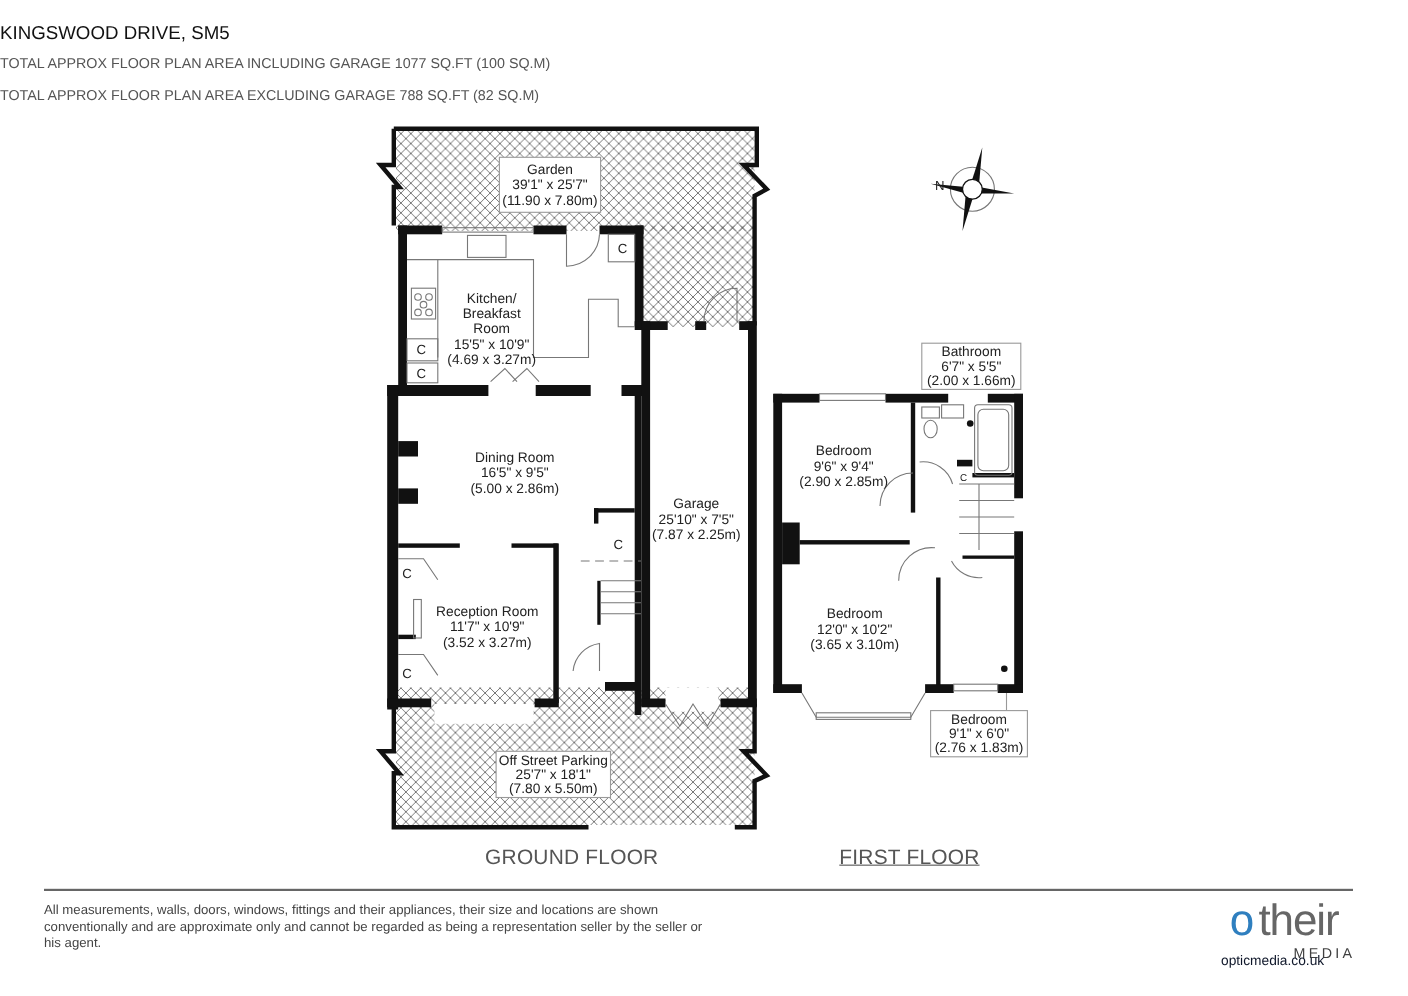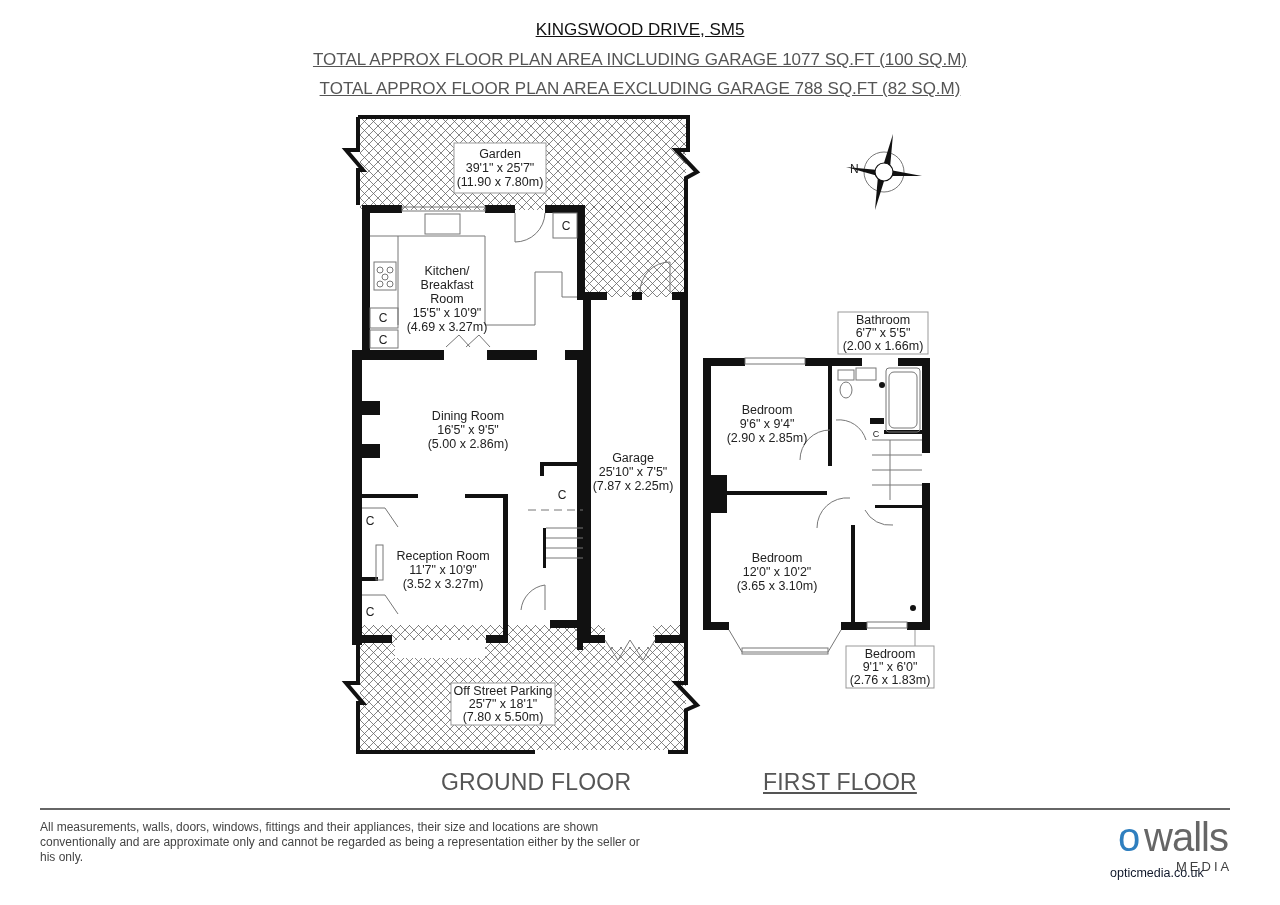--- a/index.html
+++ b/index.html
@@ -1,23 +1,23 @@
 <!DOCTYPE html>
 <html><head>
 <meta charset="utf-8">
 <style>
   html,body{margin:0;padding:0;background:#ffffff;}
   body{width:1280px;height:905px;position:relative;overflow:hidden;font-family:"Liberation Sans",sans-serif;color:#222;}
-  .hdr{position:absolute;left:0;width:1280px;text-align:center;text-decoration:underline;}
+  .hdr{position:absolute;left:0;width:1280px;}
   .hdr-title{top:20px;font-size:17px;color:#111;}
-  .hdr-line{font-size:17px;color:#555;}
+  .hdr-line{font-size:13px;color:#555;}
   .hdr-l1{top:50px;}
   .hdr-l2{top:79px;}
   svg#plan{position:absolute;left:0;top:0;}
-  .floor-label{position:absolute;font-size:23px;color:#555;letter-spacing:0.2px;}
+  .floor-label{position:absolute;font-size:19px;color:#555;letter-spacing:0.2px;}
   .divider{position:absolute;left:40px;top:808px;width:1190px;height:2px;background:#666;}
   .disclaimer{position:absolute;left:40px;top:820px;width:600px;font-size:12px;line-height:15px;color:#444;}
   .logo{position:absolute;left:1110px;top:815px;width:125px;height:70px;}
   .logo-o{position:absolute;left:8px;top:0px;font-size:40px;color:#2f7fbf;font-family:"Liberation Sans",sans-serif;letter-spacing:-1px;}
   .logo-ptic{position:absolute;left:34px;top:0px;font-size:40px;color:#666;letter-spacing:-1px;}
   .logo-media{position:absolute;left:66px;top:44px;font-size:13px;color:#404040;letter-spacing:3px;}
   .logo-url{position:absolute;left:0px;top:51px;font-size:12.5px;color:#0f172a;}
   .rl{font-family:"Liberation Sans",sans-serif;font-size:12.5px;fill:#222;text-anchor:middle;}
   .cl{font-family:"Liberation Sans",sans-serif;font-size:12px;fill:#222;text-anchor:middle;}
 </style>
@@ -234,20 +234,20 @@
     <polygon points="-9,38 -6,4 1,6" fill="#111"></polygon>
     <circle r="9" fill="#fff" stroke="#111" stroke-width="1.2"></circle>
     <text x="-34" y="1" style="font-family:'Liberation Sans',sans-serif;font-size:12px;fill:#222;">N</text>
   </g>
 </svg>
 
 <div class="floor-label" style="left:441px;top:769px;">GROUND FLOOR</div>
 <div class="floor-label" style="left:763px;top:769px;text-decoration:underline;">FIRST FLOOR</div>
 
 <div class="divider"></div>
-<div class="disclaimer">All measurements, walls, doors, windows, fittings and their appliances, their size and locations are shown conventionally and are approximate only and cannot be regarded as being a representation either by the seller or his only.</div>
+<div class="disclaimer">All measurements, walls, doors, windows, fittings and their appliances, their size and locations are shown conventionally and are approximate only and cannot be regarded as being a representation seller by the seller or his agent.</div>
 
 <div class="logo">
   <span class="logo-o">o</span>
-  <span class="logo-ptic">walls</span>
+  <span class="logo-ptic">their</span>
   <span class="logo-media">MEDIA</span>
   <span class="logo-url">opticmedia.co.uk</span>
 </div>
 
 </body></html>

